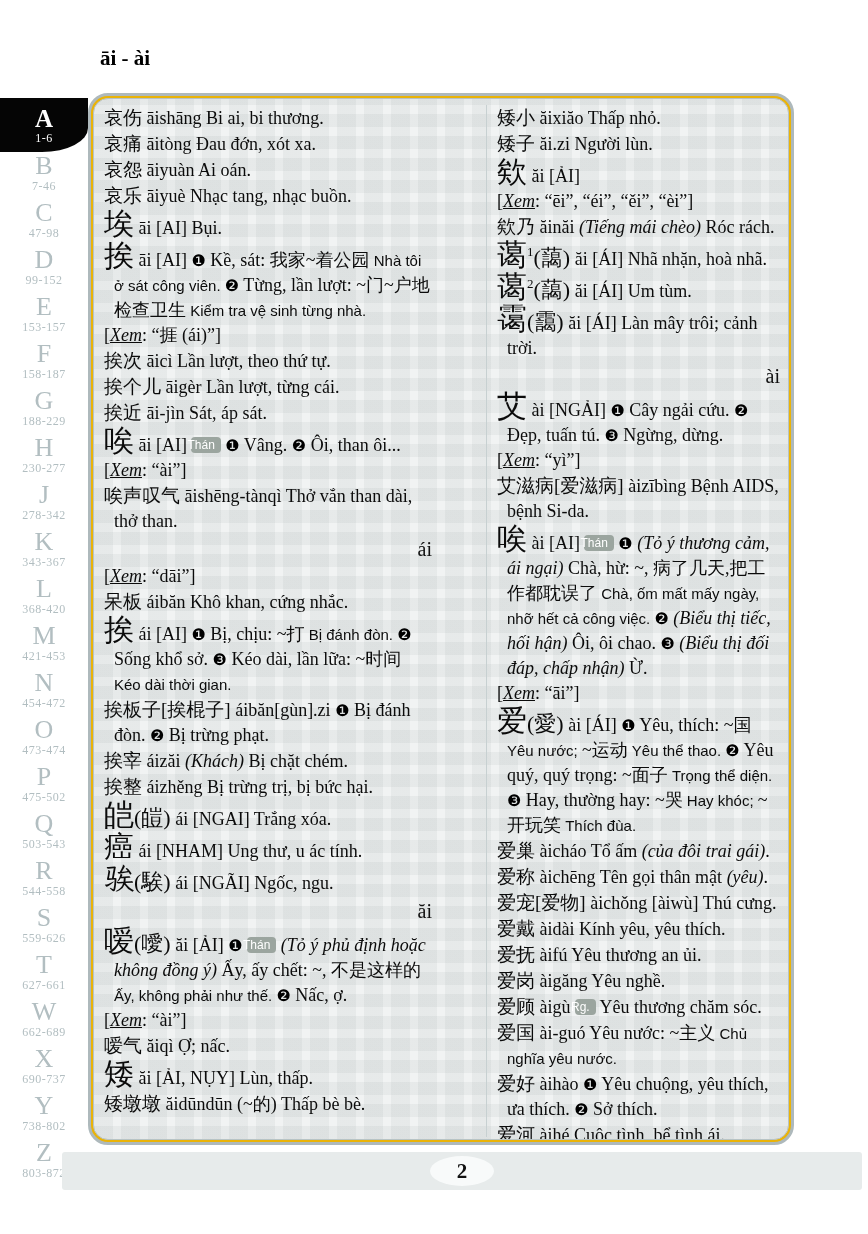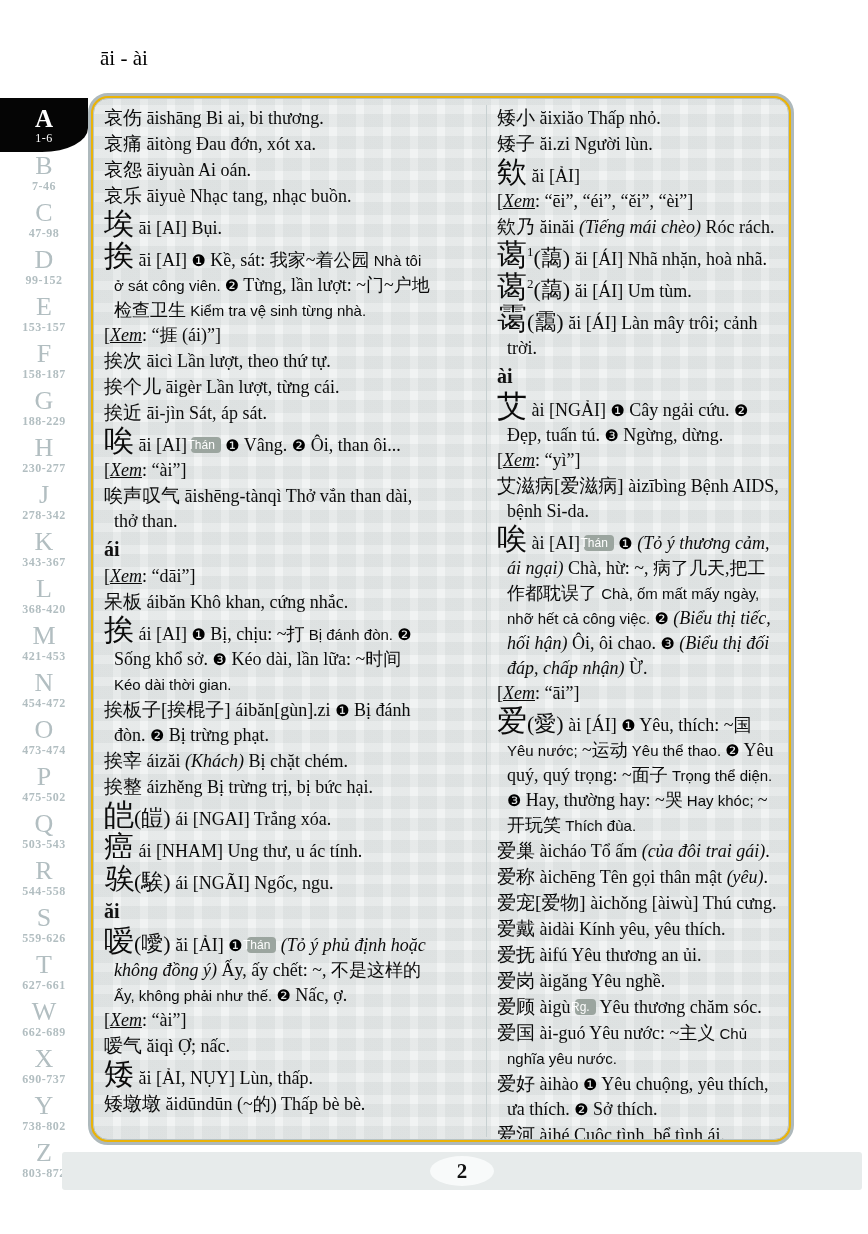--- a/index.html
+++ b/index.html
@@ -1,44 +1,44 @@
 <!DOCTYPE html>
 <html><head>
 <meta charset="utf-8">
 <style>
   html,body{margin:0;padding:0;background:#fff;}
   .page{position:relative;width:868px;height:1234px;background:#ffffff;overflow:hidden;
         font-family:"Liberation Serif", serif;color:#111;}
-  .header-title{position:absolute;left:100px;top:46px;font-size:21px;font-weight:normal;
+  .header-title{position:absolute;left:100px;top:46px;font-size:21px;font-weight:bold;
         font-family:"Liberation Serif", serif;color:#000;}
   
   .sidebar{position:absolute;left:0;top:98px;width:88px;display:flex;flex-direction:column;}
   .tab{height:47px;text-align:center;color:#b2bec1;cursor:pointer;}
   .tab .lt{display:block;font-size:26px;line-height:28px;font-family:"Liberation Serif",serif;}
-  .tab .rg{display:block;font-size:12px;line-height:13px;font-weight:bold;letter-spacing:.5px;}
+  .tab .rg{display:block;font-size:12px;line-height:13px;font-weight:normal;letter-spacing:.5px;}
   .tab-active{height:54px;background:#050505;color:#fff;border-bottom-right-radius:46px 24px;
         display:flex;flex-direction:column;justify-content:center;}
   .tab-active .lt{font-weight:bold;font-size:25px;line-height:26px;}
   .tab-active .rg{font-weight:normal;}
   
   .content-box{position:absolute;left:88px;top:93px;width:706px;height:1052px;
         border:3px solid #aeb9bc;border-radius:20px;padding:2px;background:#eab308;box-sizing:border-box;}
   .content-inner{width:100%;height:100%;box-sizing:border-box;border:1px solid #b7c3c5;
         border-radius:15px;position:relative;overflow:hidden;background-color:#f1f3f3;}
   .watermark{position:absolute;inset:0;pointer-events:none;
         background:
          repeating-linear-gradient(0deg, rgba(140,152,152,0.10) 0 13px, rgba(0,0,0,0) 13px 22px),
          repeating-linear-gradient(90deg, rgba(140,152,152,0.10) 0 19px, rgba(0,0,0,0) 19px 27px);}
   .cols{position:absolute;top:6px;left:8px;right:4px;bottom:2px;display:flex;}
   .col{box-sizing:border-box;}
   .col-left{width:336px;padding:0 6px 0 2px;}
   .col-right{flex:1;border-left:1px solid #c7d0d1;padding:0 4px 0 10px;margin-left:48px;}
   
   .entry{margin:0;padding-left:10px;text-indent:-10px;font-size:18px;line-height:25px;color:#0b0b0b;}
-  .section-header{text-align:left;font-weight:bold;font-size:20px;line-height:30px;margin:0;}
+  .section-header{text-align:right;font-weight:normal;font-size:20px;line-height:30px;margin:0;}
   .seg-h{font-size:30px;line-height:1;font-family:"Liberation Serif",serif;}
   .seg-tr{font-size:22px;line-height:1;}
   .seg-sup{font-size:13px;vertical-align:9px;line-height:0;}
   .seg-w{font-size:19px;}
   .seg-t{}
   .seg-sans{font-family:"Liberation Sans",sans-serif;font-size:15px;}
   .seg-cn{font-size:18px;}
   .seg-n{font-size:16px;color:#000;}
   .seg-i{font-style:italic;}
   .seg-xu{font-style:italic;text-decoration:underline;text-align:right;}

